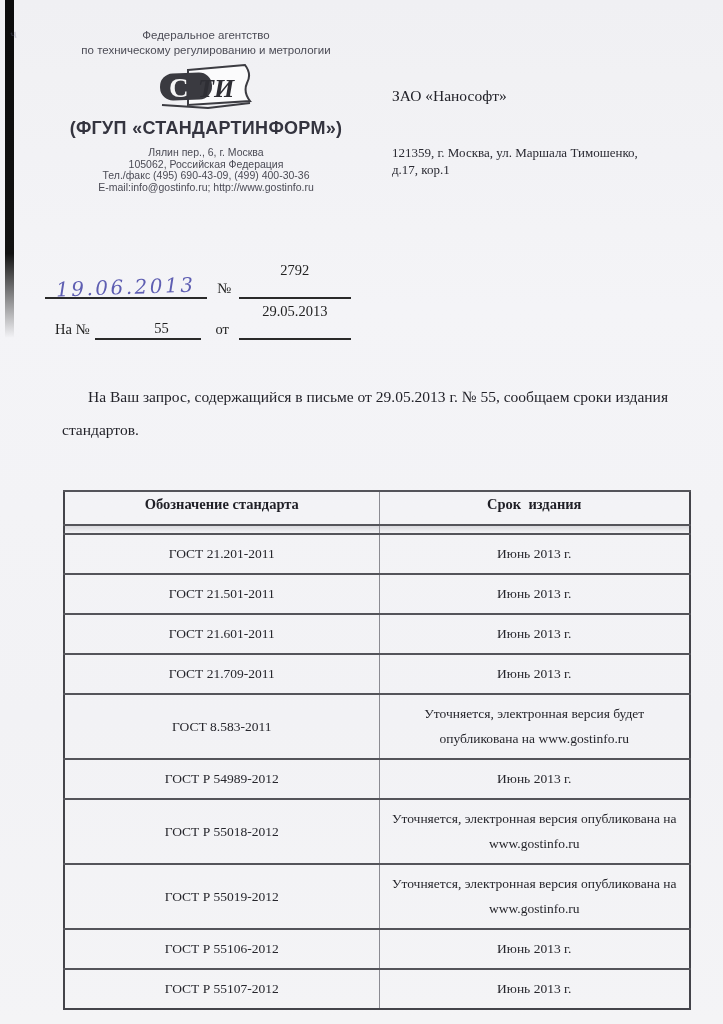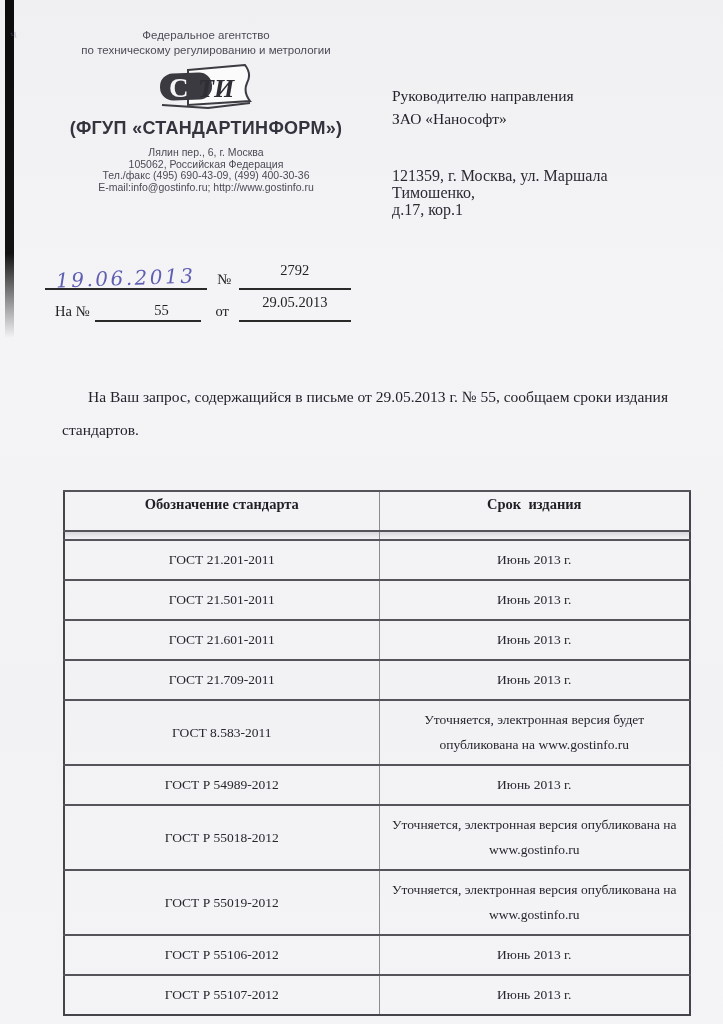--- a/index.html
+++ b/index.html
@@ -37,45 +37,45 @@
   .ref-row { display:flex; align-items:flex-end; }
   .ref-row.second { margin-top:4px;margin-left:8px; }
   .u-line { border-bottom:2px solid #2a2a2a; }
   .hand-line { width:162px; text-align:center; }
   .handwritten {
     display:inline-block; font-family:"DejaVu Serif",serif; font-style:italic;
     font-size:20px; letter-spacing:2.5px; color:#5e5eb2; transform:rotate(-2deg);
     position:relative; top:2px;
   }
   .no-label { margin:0 8px 2px 10px; }
-  .num-line { width:112px; text-align:center; padding-bottom:9px; }
+  .num-line { width:112px; text-align:center; padding-bottom:18px; }
   .na-label { margin:0 6px 2px 2px; }
   .reply-line { width:106px; text-align:center; padding:0 0 1px 26px; box-sizing:border-box; }
   .ot-label { margin:0 10px 2px 14px; }
   
   .recipient { position:absolute; left:392px; top:84px; width:300px; }
   .recipient-title { font-size:15.5px; line-height:23px; color:#23232a; }
-  .recipient-address { margin-top:37px; font-size:16px; line-height:17px; color:#2a2a32; }
+  .recipient-address { margin-top:37px; font-size:13px; line-height:17px; color:#2a2a32; }
   
   .body-par {
     position:absolute; left:62px; top:380px; width:614px;
     font-size:15.5px; line-height:33px; text-indent:26px; color:#23232a; text-align:left;
   }
   
   .tbl-wrap { position:absolute; left:63px; top:490px; width:626px; }
   table.standards {
     border-collapse:collapse; width:626px; table-layout:fixed;
     font-family:"Liberation Serif","DejaVu Serif",serif; color:#26262c;
   }
   table.standards { border:2px solid #44444a; }
   table.standards tr > * { border-top:2px solid #54545a; }
   table.standards td + td, table.standards th + th { border-left:1px solid #8b8b92; }
   col.c1 { width:315px; } col.c2 { width:311px; }
   th {
-    font-size:14.5px; font-weight:bold; padding:4px 6px 17px; text-align:center;
+    font-size:14.5px; font-weight:bold; padding:4px 6px 11px; text-align:center;
     white-space:pre; color:#1f1f26;
   }
   tr.gap-row td {
     height:7px; padding:0; border-top:2px solid #54545a;
     background:linear-gradient(180deg,rgba(150,150,158,.28),rgba(150,150,158,0));
   }
   td.cell { font-size:13.5px; text-align:center; padding:6px 12px 7px; line-height:25px; }
 </style>
 </head>
 <body>
@@ -125,21 +125,20 @@
       </div>
       <span class="ot-label">от</span>
       <div class="num-line u-line">
         <span>29.05.2013</span>
       </div>
     </div>
   </div>
 
   <div class="recipient">
     <div class="recipient-title">
-      <div>Руководителю направления</div>
       <div>ЗАО «Нанософт»</div>
     </div>
     <div class="recipient-address">
       <div>121359, г. Москва, ул. Маршала Тимошенко,</div>
       <div>д.17, кор.1</div>
     </div>
   </div>
 
   <div class="body-par">На Ваш запрос, содержащийся в письме от 29.05.2013 г. № 55, сообщаем сроки издания стандартов.</div>
 

